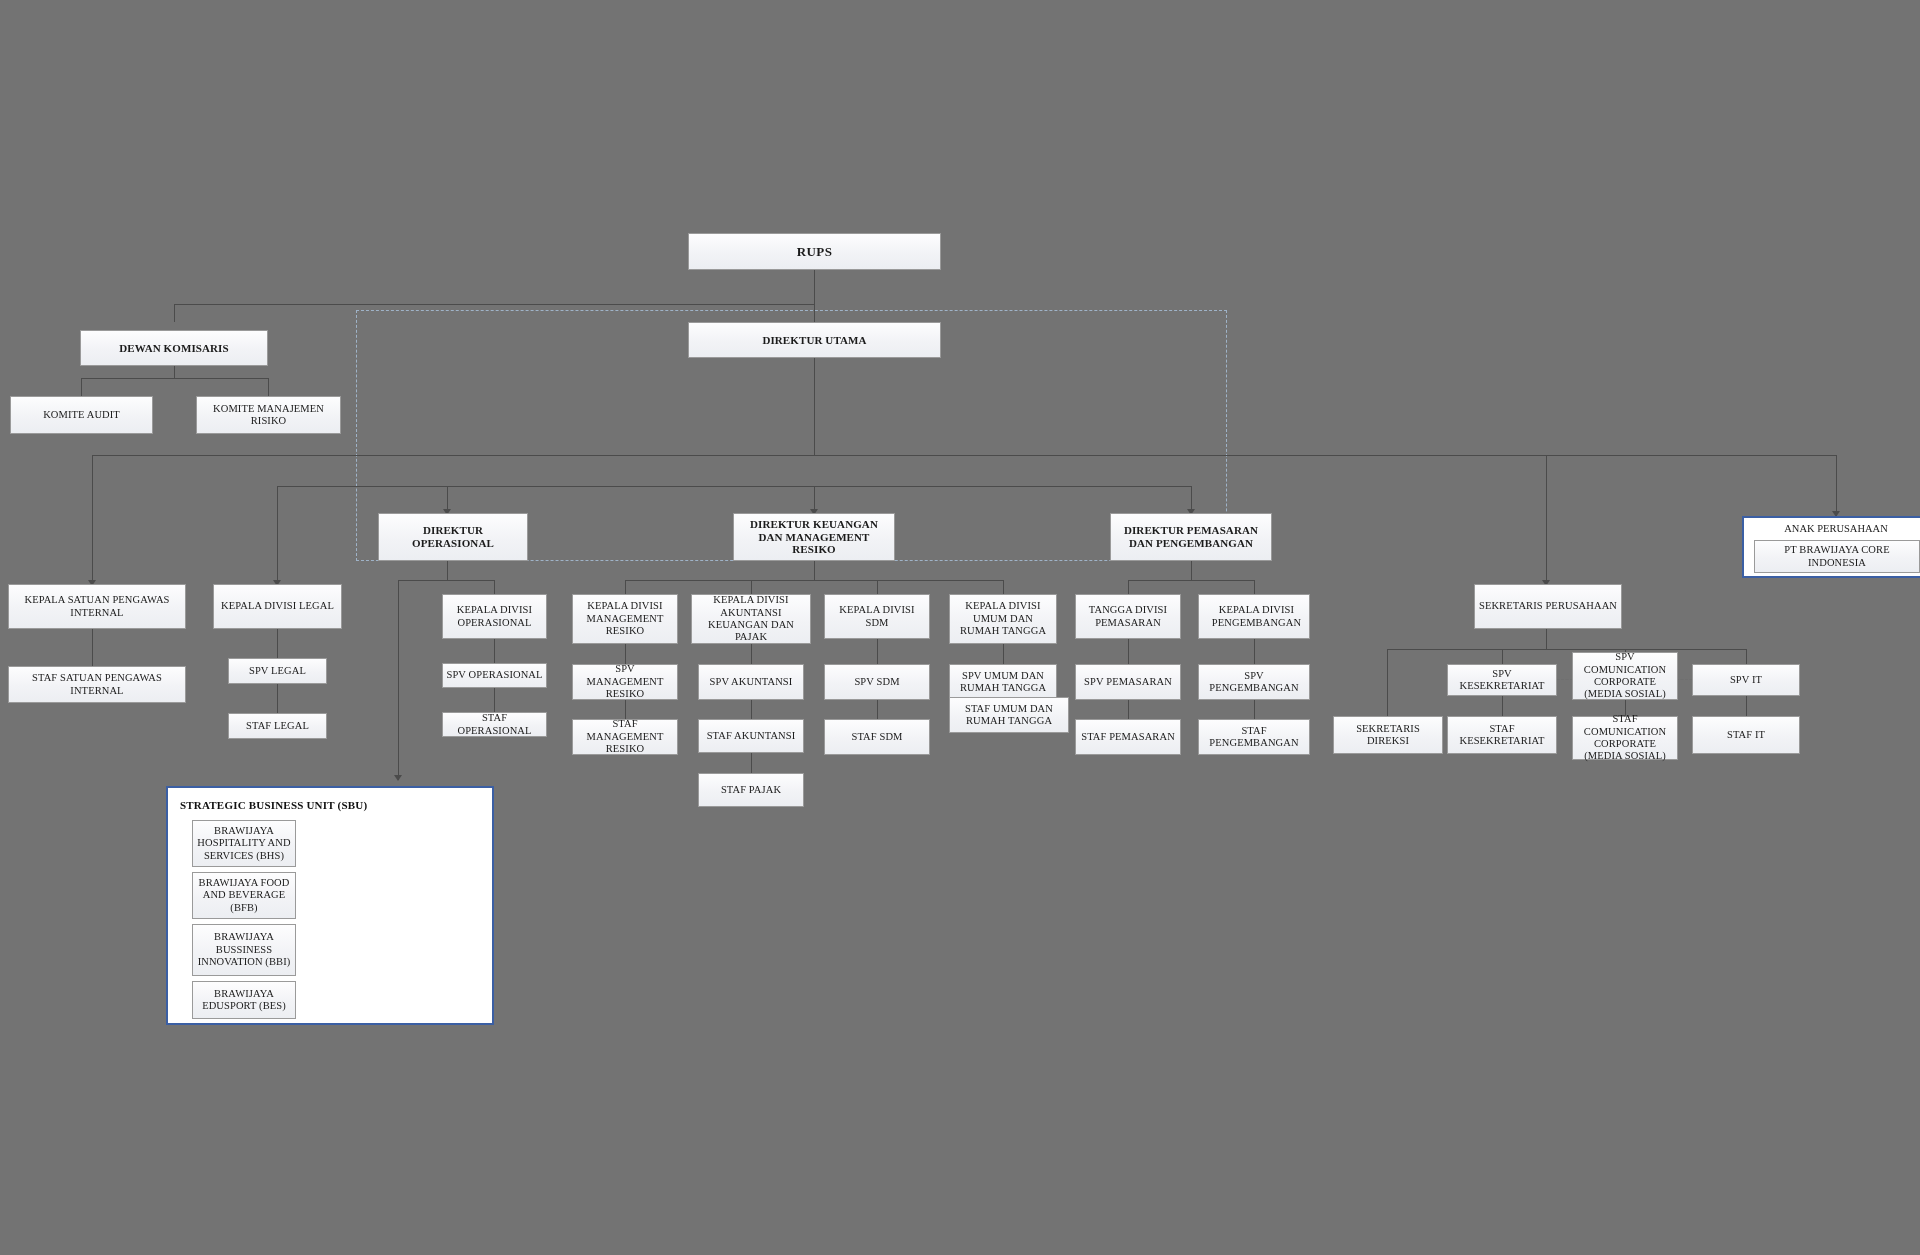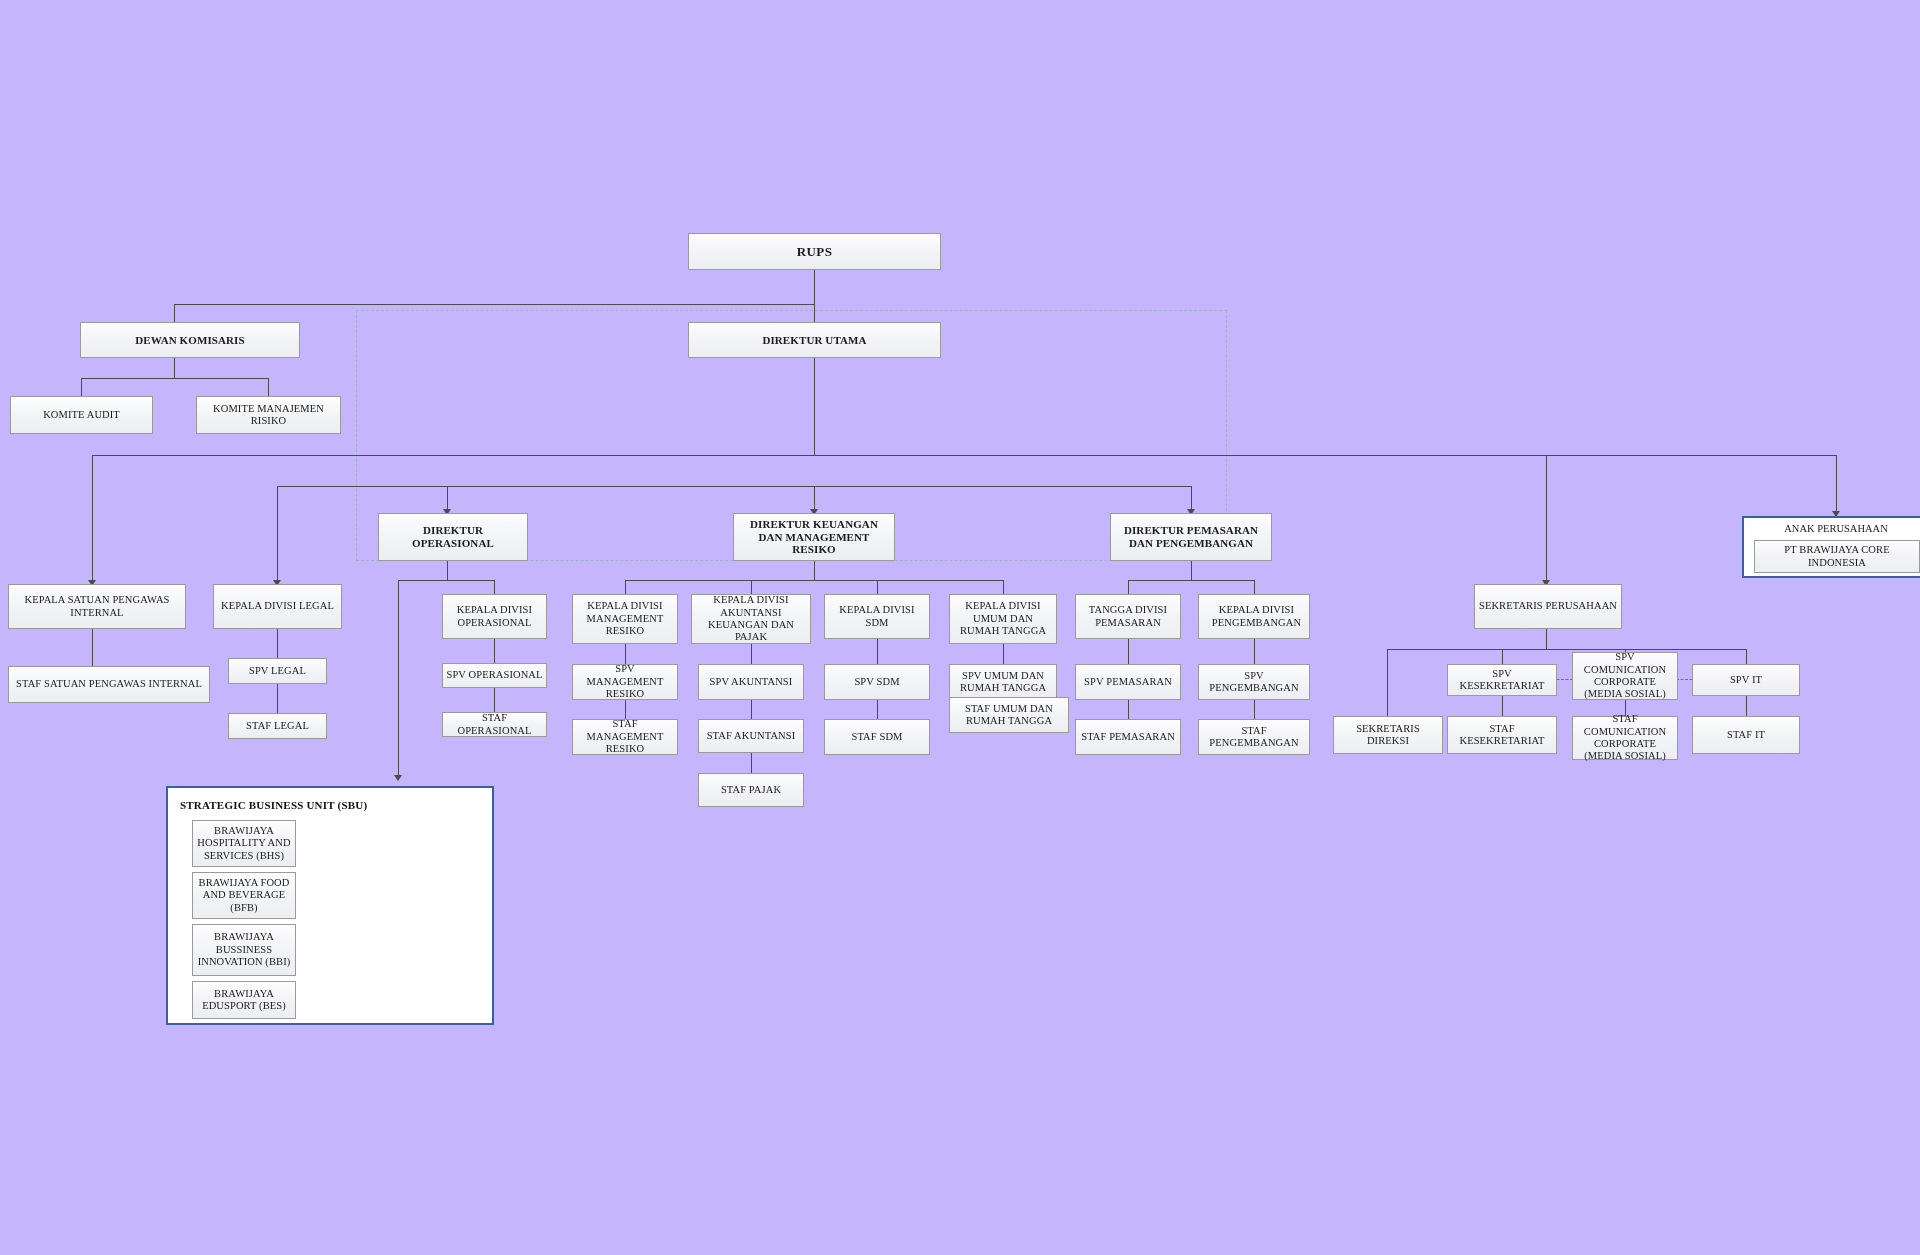--- a/index.html
+++ b/index.html
@@ -1,18 +1,18 @@
 <!DOCTYPE html>
 <html><head>
 <meta charset="utf-8">
 <title>Organizational Structure</title>
 <style>
   html,body{margin:0;padding:0;background:#ffffff;}
   body{font-family:"Liberation Serif", serif;}
-  #canvas{position:relative;width:1920px;height:1255px;background:#c4b5fd;overflow:hidden;}
+  #canvas{position:relative;width:1920px;height:1255px;background:#737373;overflow:hidden;}
 
   
   .ln{position:absolute;background:#4b4b4b;}
   .ln.h{height:1px;}
   .ln.v{width:1px;}
   .arrow{position:absolute;width:0;height:0;border-left:4px solid transparent;
          border-right:4px solid transparent;border-top:6px solid #4b4b4b;}
 
   
   .node{position:absolute;box-sizing:border-box;
@@ -122,38 +122,38 @@
   <div class="ln v" style="left:1746px;top:649px;height:15px;"></div>
   <div class="ln v" style="left:1502px;top:696px;height:20px;"></div>
   <div class="ln v" style="left:1625px;top:700px;height:16px;"></div>
   <div class="ln v" style="left:1746px;top:696px;height:20px;"></div>
 
   <div class="dotln" style="left:1552px;top:679px;width:21px;"></div>
   <div class="dotln" style="left:1676px;top:679px;width:21px;"></div>
 
   <div class="node top" style="left:688px;top:233px;width:253px;height:37px;">RUPS</div>
 
-  <div class="node bold" style="left:80px;top:322px;width:220px;height:36px;">DEWAN KOMISARIS</div>
+  <div class="node bold" style="left:80px;top:330px;width:188px;height:36px;">DEWAN KOMISARIS</div>
 
   <div class="node" style="left:10px;top:396px;width:143px;height:38px;">KOMITE AUDIT</div>
   <div class="node" style="left:196px;top:396px;width:145px;height:38px;">KOMITE MANAJEMEN RISIKO</div>
 
   <div class="node bold" style="left:688px;top:322px;width:253px;height:36px;">DIREKTUR UTAMA</div>
 
   <div class="node bold" style="left:378px;top:513px;width:150px;height:48px;">DIREKTUR OPERASIONAL</div>
   <div class="node bold" style="left:733px;top:513px;width:162px;height:48px;">DIREKTUR KEUANGAN DAN MANAGEMENT RESIKO</div>
   <div class="node bold" style="left:1110px;top:513px;width:162px;height:48px;">DIREKTUR PEMASARAN DAN PENGEMBANGAN</div>
 
   <div class="blueframe" style="left:1742px;top:516px;width:188px;height:62px;">
     <div class="subs-title" style="left:0;top:5px;">ANAK PERUSAHAAN</div>
     <div class="node" style="left:10px;top:22px;width:166px;height:33px;">PT BRAWIJAYA CORE INDONESIA</div>
   </div>
 
   <div class="node" style="left:8px;top:584px;width:178px;height:45px;">KEPALA SATUAN PENGAWAS INTERNAL</div>
-  <div class="node" style="left:8px;top:666px;width:202px;height:37px;">STAF SATUAN PENGAWAS INTERNAL</div>
+  <div class="node" style="left:8px;top:666px;width:178px;height:37px;">STAF SATUAN PENGAWAS INTERNAL</div>
 
   <div class="node" style="left:213px;top:584px;width:129px;height:45px;">KEPALA DIVISI LEGAL</div>
   <div class="node" style="left:228px;top:658px;width:99px;height:26px;">SPV LEGAL</div>
   <div class="node" style="left:228px;top:713px;width:99px;height:26px;">STAF LEGAL</div>
 
   <div class="node" style="left:442px;top:594px;width:105px;height:45px;">KEPALA DIVISI OPERASIONAL</div>
   <div class="node" style="left:442px;top:663px;width:105px;height:25px;">SPV OPERASIONAL</div>
   <div class="node" style="left:442px;top:712px;width:105px;height:25px;">STAF OPERASIONAL</div>
 
   <div class="node" style="left:572px;top:594px;width:106px;height:50px;">KEPALA DIVISI MANAGEMENT RESIKO</div>

